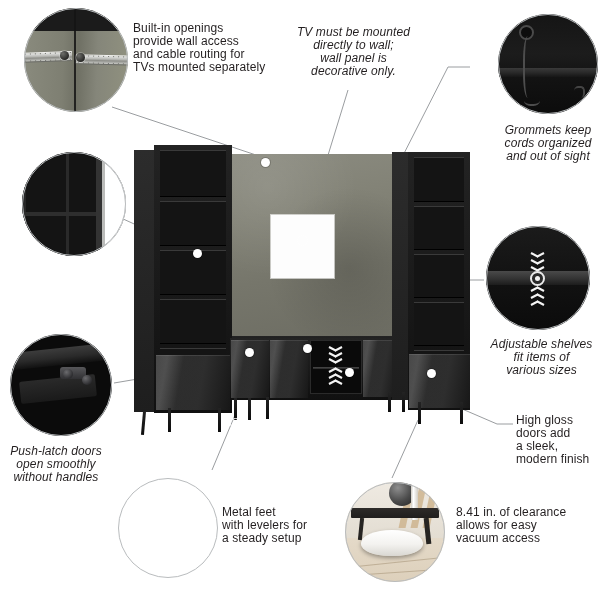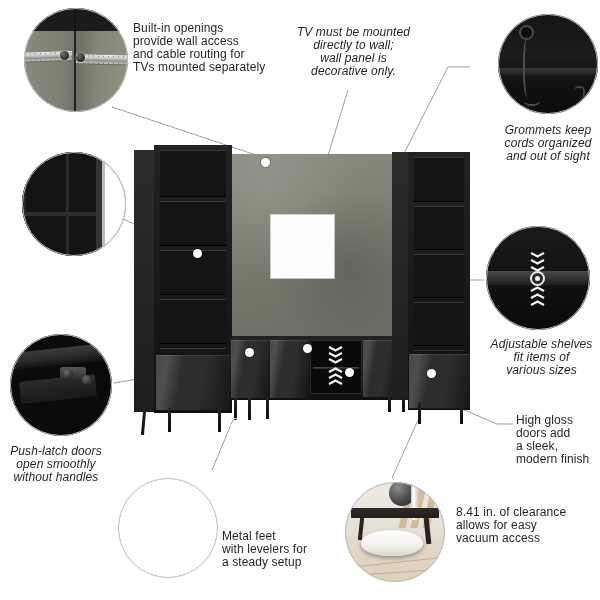--- a/index.html
+++ b/index.html
@@ -481,21 +481,21 @@
 
   <div class="callout-text ta-center" style="left:1px; top:436px; width:110px;margin-top:9px;">Push-latch doors
 open smoothly
 without handles</div>
 
   <div class="callout-text ta-left" style="left:516px; top:414px; width:86px;">High gloss
 doors add
 a sleek,
 modern finish</div>
 
-  <div class="callout-text ta-left" style="left:222px; top:530px; width:112px;">Metal feet
+  <div class="callout-text ta-left" style="left:222px; top:506px; width:112px;">Metal feet
 with levelers for
 a steady setup</div>
 
   <div class="callout-text ta-left" style="left:456px; top:506px; width:140px;">8.41 in. of clearance
 allows for easy
 vacuum access</div>
 
 </div>
 
 </body></html>

